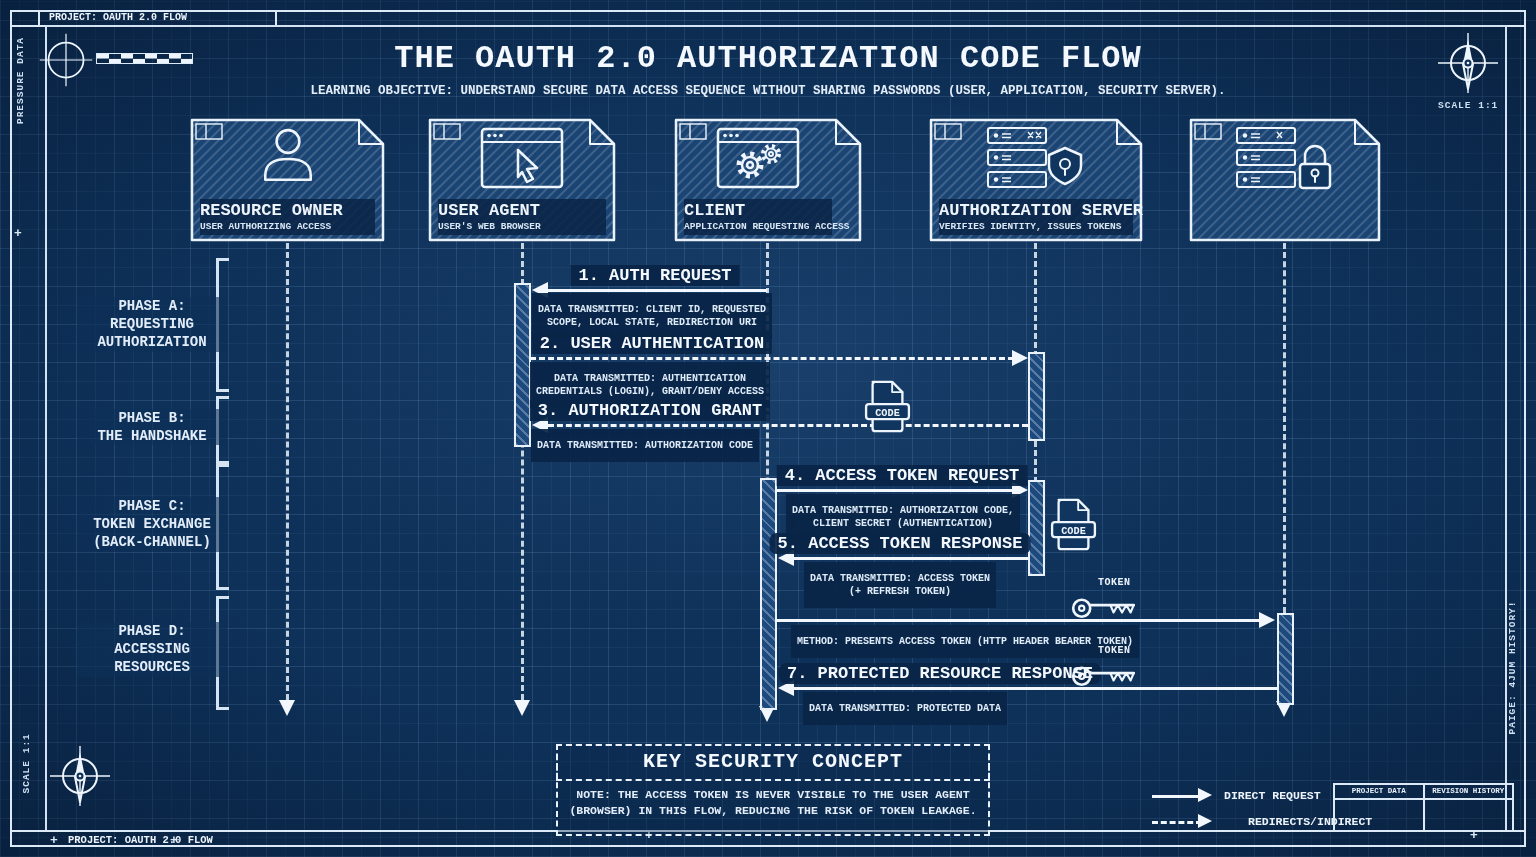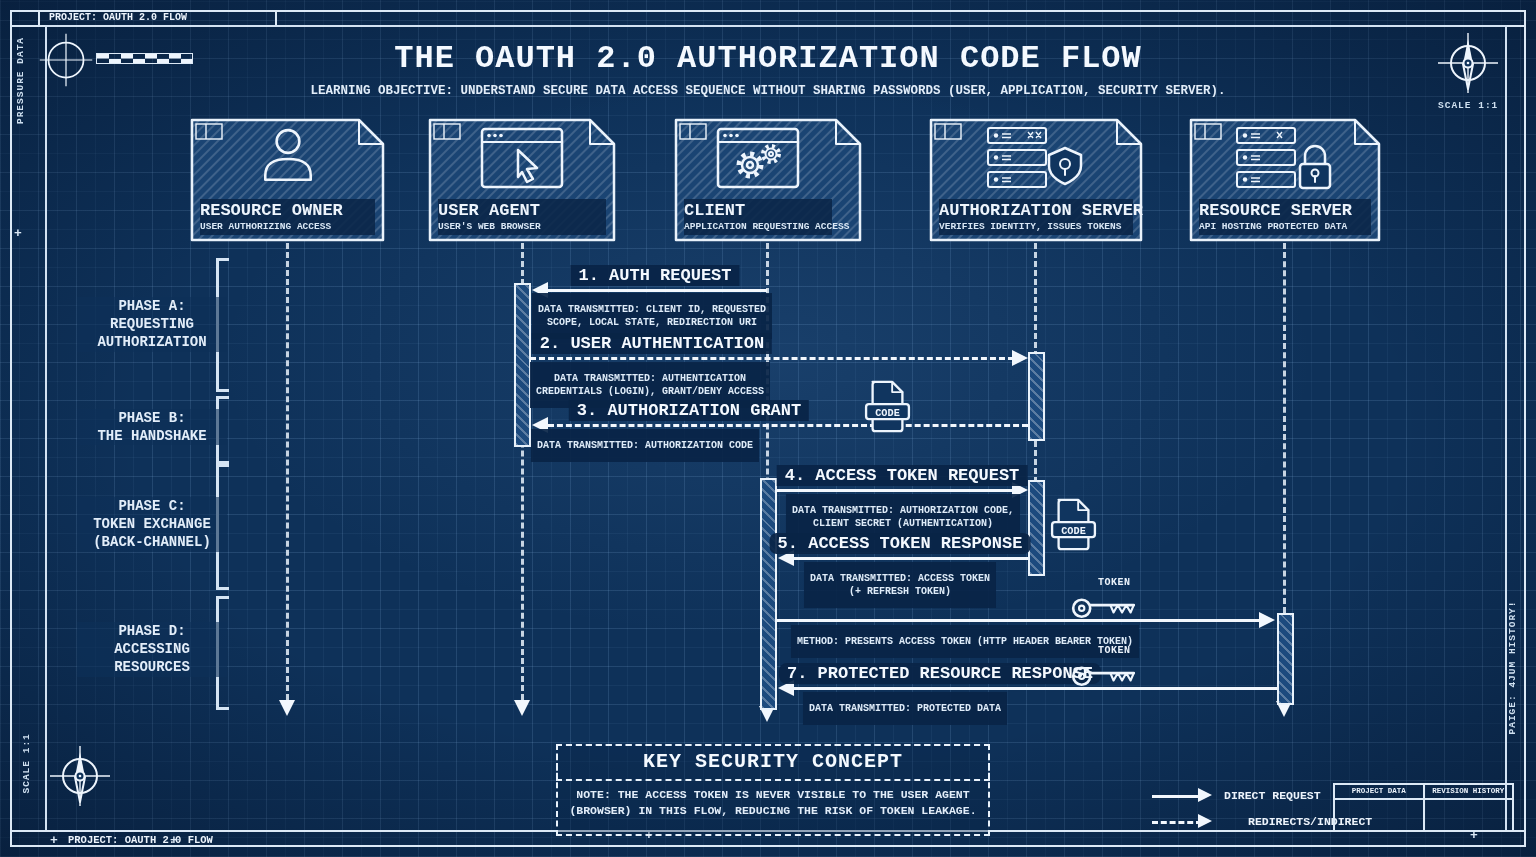--- a/index.html
+++ b/index.html
@@ -232,24 +232,20 @@
       <circle class="fillink" cx="12" cy="31.5" r="2.2"></circle>
         <path class="thin" d="M18 30 h9 M18 33.5 h9"></path>
       <circle class="fillink" cx="12" cy="53.5" r="2.2"></circle>
         <path class="thin" d="M18 52 h9 M18 55.5 h9"></path>
       <path class="thin" d="M44 6 l5 6 m0 -6 l-5 6"></path>
       <path class="ink" d="M72 38 v-8 a10 10 0 0 1 20 0 v8"></path>
       <rect x="67" y="38" width="30" height="24" rx="3" fill="#10355f" stroke="#eef5fd" stroke-width="2.5"></rect>
       <circle class="ink" cx="82" cy="47" r="3.5" style="stroke-width:2"></circle>
       <path class="ink" d="M82 50 v6" style="stroke-width:2"></path>
     </svg>
-    <div class="actor-plate">
-      <div class="actor-name">RESOURCE SERVER</div>
-      <div class="actor-sub">API HOSTING PROTECTED DATA</div>
-    </div>
   </div>
 
   <div class="lifeline" style="left:286px;top:243px;height:457px;"></div>
   <div class="lifeline" style="left:521px;top:243px;height:457px;"></div>
   <div class="lifeline" style="left:766px;top:243px;height:457px;"></div>
   <div class="lifeline" style="left:1034px;top:243px;height:330px;"></div>
   <div class="lifeline" style="left:1283px;top:243px;height:370px;"></div>
   <div class="ah-down" style="left:279px;top:700px;"></div>
   <div class="ah-down" style="left:514px;top:700px;"></div>
   <div class="ah-down" style="left:759px;top:706px;"></div>
@@ -284,21 +280,21 @@
 SCOPE, LOCAL STATE, REDIRECTION URI</div>
 
   <div class="hline dashed" style="left:530px;top:357px;width:484px;"></div>
   <div class="ah-right" style="left:1012px;top:350px;"></div>
   <div class="step-label" style="left:652px;top:333px;">2. USER AUTHENTICATION</div>
   <div class="step-detail" style="left:650px;top:362px;">DATA TRANSMITTED: AUTHENTICATION
 CREDENTIALS (LOGIN), GRANT/DENY ACCESS</div>
 
   <div class="hline dashed" style="left:548px;top:424px;width:480px;"></div>
   <div class="ah-left" style="left:532px;top:417px;"></div>
-  <div class="step-label" style="left:650px;top:400px;margin-left:39px;">3. AUTHORIZATION GRANT</div>
+  <div class="step-label" style="left:650px;top:400px;">3. AUTHORIZATION GRANT</div>
   <div class="step-detail" style="left:645px;top:429px;">DATA TRANSMITTED: AUTHORIZATION CODE</div>
 
   <div class="hline solid" style="left:776px;top:489px;width:238px;"></div>
   <div class="ah-right" style="left:1012px;top:482px;"></div>
   <div class="step-label" style="left:902px;top:465px;">4. ACCESS TOKEN REQUEST</div>
   <div class="step-detail" style="left:903px;top:494px;">DATA TRANSMITTED: AUTHORIZATION CODE,
 CLIENT SECRET (AUTHENTICATION)</div>
 
   <div class="hline solid" style="left:794px;top:557px;width:234px;"></div>
   <div class="ah-left" style="left:778px;top:550px;"></div>

